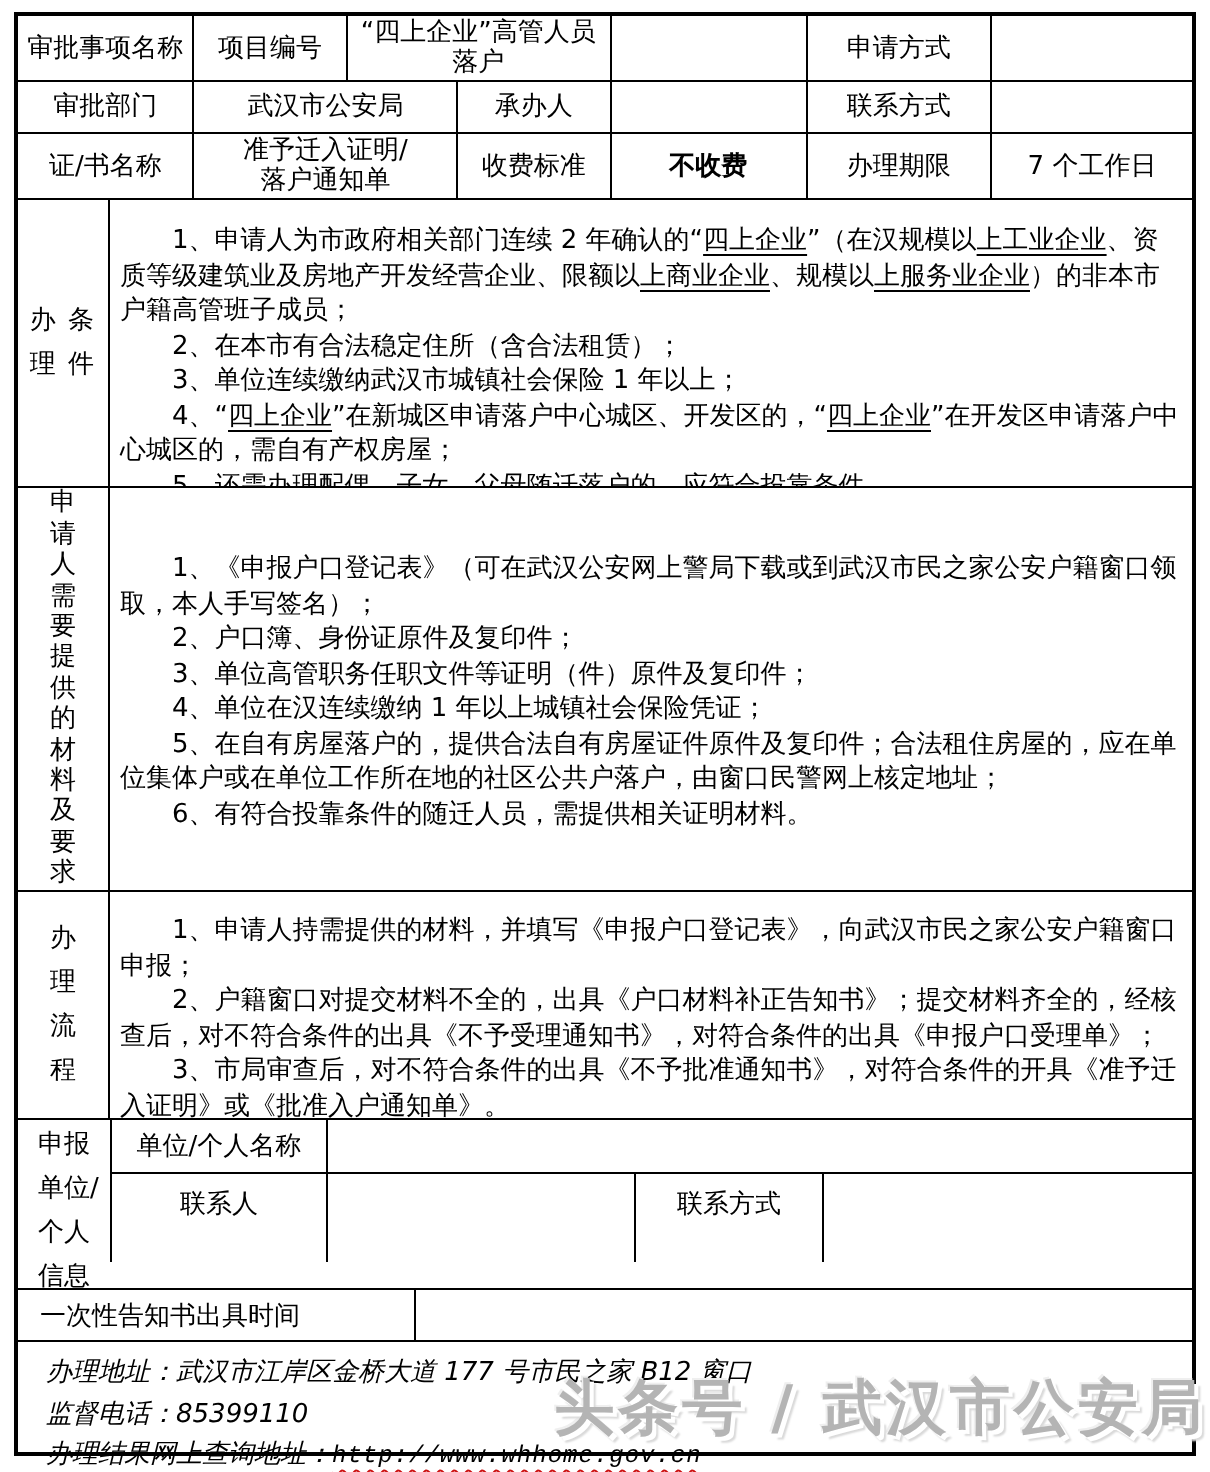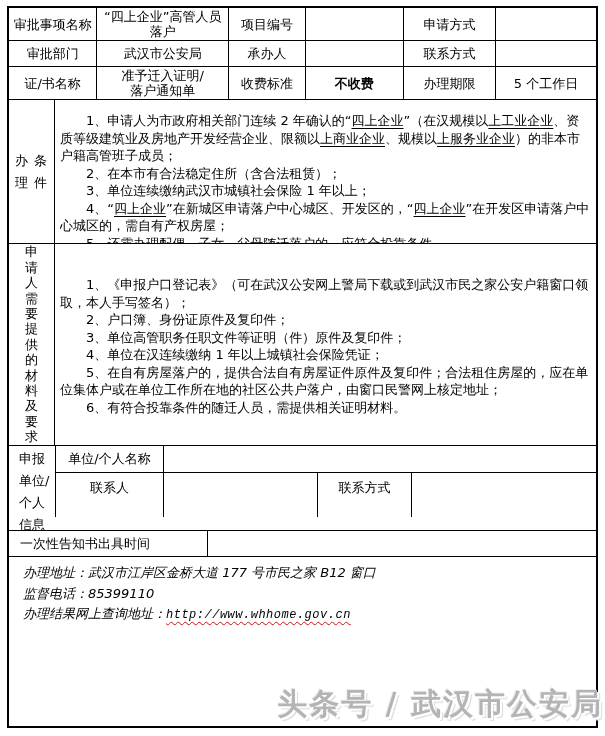--- a/index.html
+++ b/index.html
@@ -85,23 +85,23 @@
     margin-left:32px;
   }
 </style>
 </head>
 <body>
 
 <div class="sheet">
 
   <div class="row first h32">
     <div class="cell first c1">审批事项名称</div>
+    <div class="cell c3">项目编号</div>
     <div class="cell c2">“四上企业”高管人员
 落户</div>
-    <div class="cell c3">项目编号</div>
     <div class="cell c4"></div>
     <div class="cell c5">申请方式</div>
     <div class="cell c6"></div>
   </div>
 
   <div class="row h26">
     <div class="cell first c1">审批部门</div>
     <div class="cell c2">武汉市公安局</div>
     <div class="cell c3">承办人</div>
     <div class="cell c4"></div>
@@ -109,21 +109,21 @@
     <div class="cell c6"></div>
   </div>
 
   <div class="row h33">
     <div class="cell first c1">证/书名称</div>
     <div class="cell c2">准予迁入证明/
 落户通知单</div>
     <div class="cell c3">收费标准</div>
     <div class="cell c4">不收费</div>
     <div class="cell c5">办理期限</div>
-    <div class="cell c6">5 个工作日</div>
+    <div class="cell c6">7 个工作日</div>
   </div>
 
   <div class="row" style="height:144px;">
     <div class="sec-label">
       <span class="two-line-label">办 条
 理 件</span>
     </div>
     <div class="sec-body" style="padding-top:12px;">
         <p class="para">1、申请人为市政府相关部门连续 2 年确认的“<u>四上企业</u>”（在汉规模以<u>上工业企业</u>、资质等级建筑业及房地产开发经营企业、限额以<u>上商业企业</u>、规模以<u>上服务业企业</u>）的非本市户籍高管班子成员；</p>
         <p class="para">2、在本市有合法稳定住所（含合法租赁）；</p>
@@ -140,20 +140,30 @@
     <div class="sec-body" style="padding-top:32px;">
         <p class="para">1、《申报户口登记表》（可在武汉公安网上警局下载或到武汉市民之家公安户籍窗口领取，本人手写签名）；</p>
         <p class="para">2、户口簿、身份证原件及复印件；</p>
         <p class="para">3、单位高管职务任职文件等证明（件）原件及复印件；</p>
         <p class="para">4、单位在汉连续缴纳 1 年以上城镇社会保险凭证；</p>
         <p class="para">5、在自有房屋落户的，提供合法自有房屋证件原件及复印件；合法租住房屋的，应在单位集体户或在单位工作所在地的社区公共户落户，由窗口民警网上核定地址；</p>
         <p class="para">6、有符合投靠条件的随迁人员，需提供相关证明材料。</p>
       </div>
   </div>
 
+  <div class="row" style="height:114px;">
+    <div class="sec-label">
+      <span class="vert vt-process">办理流程</span>
+    </div>
+    <div class="sec-body" style="padding-top:11px;">
+        <p class="para">1、申请人持需提供的材料，并填写《申报户口登记表》，向武汉市民之家公安户籍窗口申报；</p>
+        <p class="para">2、户籍窗口对提交材料不全的，出具《户口材料补正告知书》；提交材料齐全的，经核查后，对不符合条件的出具《不予受理通知书》，对符合条件的出具《申报户口受理单》；</p>
+        <p class="para">3、市局审查后，对不符合条件的出具《不予批准通知书》，对符合条件的开具《准予迁入证明》或《批准入户通知单》。</p>
+      </div>
+  </div>
 
   <div class="row" style="height:85px;">
     <div class="declare-label">申报
 单位/
 个人
 信息</div>
     <div class="declare-right">
       <div class="drow" style="height:26px;">
         <div class="dcell align-center w108">单位/个人名称</div>
         <div class="dcell align-center grow"></div>

